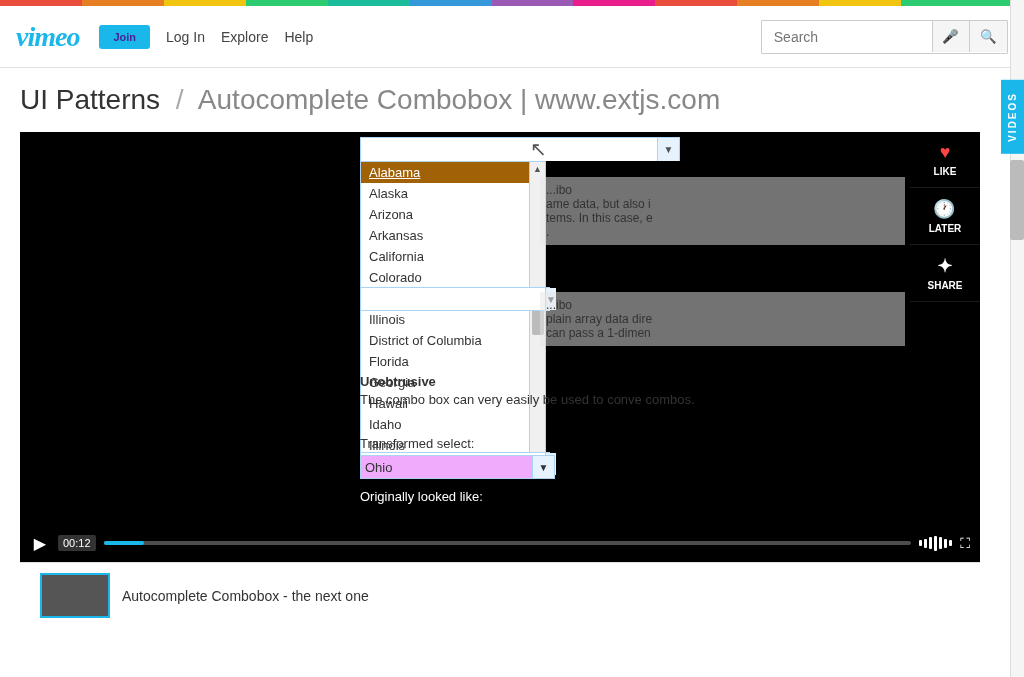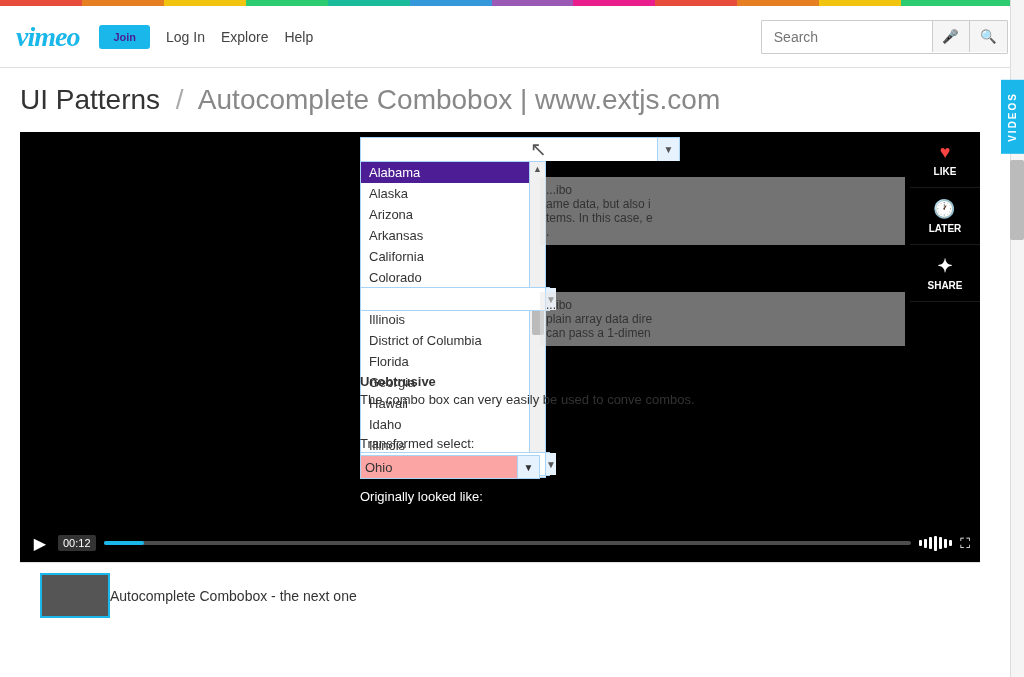--- a/index.html
+++ b/index.html
@@ -220,22 +220,23 @@
     }
 
     .dropdown-item {
       padding: 3px 8px;
       cursor: pointer;
       color: #333;
       white-space: nowrap;
     }
 
     .dropdown-item:first-child {
-      background: #4c1d95;
-      color: #fff;
+      background: #a16207;
+      color: #fff;
+      text-decoration: underline;
     }
 
     
     .video-actions {
       position: absolute;
       right: 0;
       top: 0;
       width: 70px;
       display: flex;
       flex-direction: column;
@@ -324,20 +325,21 @@
       color: #fff;
       font-size: 14px;
       cursor: pointer;
     }
 
     
     .thumbnail-strip {
       display: flex;
       align-items: center;
       padding: 10px 20px;
+      gap: 12px;
       border-top: 1px solid #e0e0e0;
       background: #fff;
     }
 
     .thumb-img {
       width: 70px;
       height: 45px;
       background: #555;
       border: 2px solid #1ab7ea;
       flex-shrink: 0;
@@ -407,23 +409,23 @@
     .lower-combo {
       position: absolute;
       left: 340px;
       top: 320px;
       width: 190px;
     }
 
     .ohio-combo {
       display: flex;
       border: 1px solid #aad4f5;
-      background: #fca5a5;
+      background: #f0abfc;
       height: 24px;
-      width: 180px;
+      width: 195px;
     }
 
     .ohio-combo span {
       flex: 1;
       font-size: 13px;
       padding: 0 4px;
       line-height: 24px;
     }
 
     .ohio-arrow {

